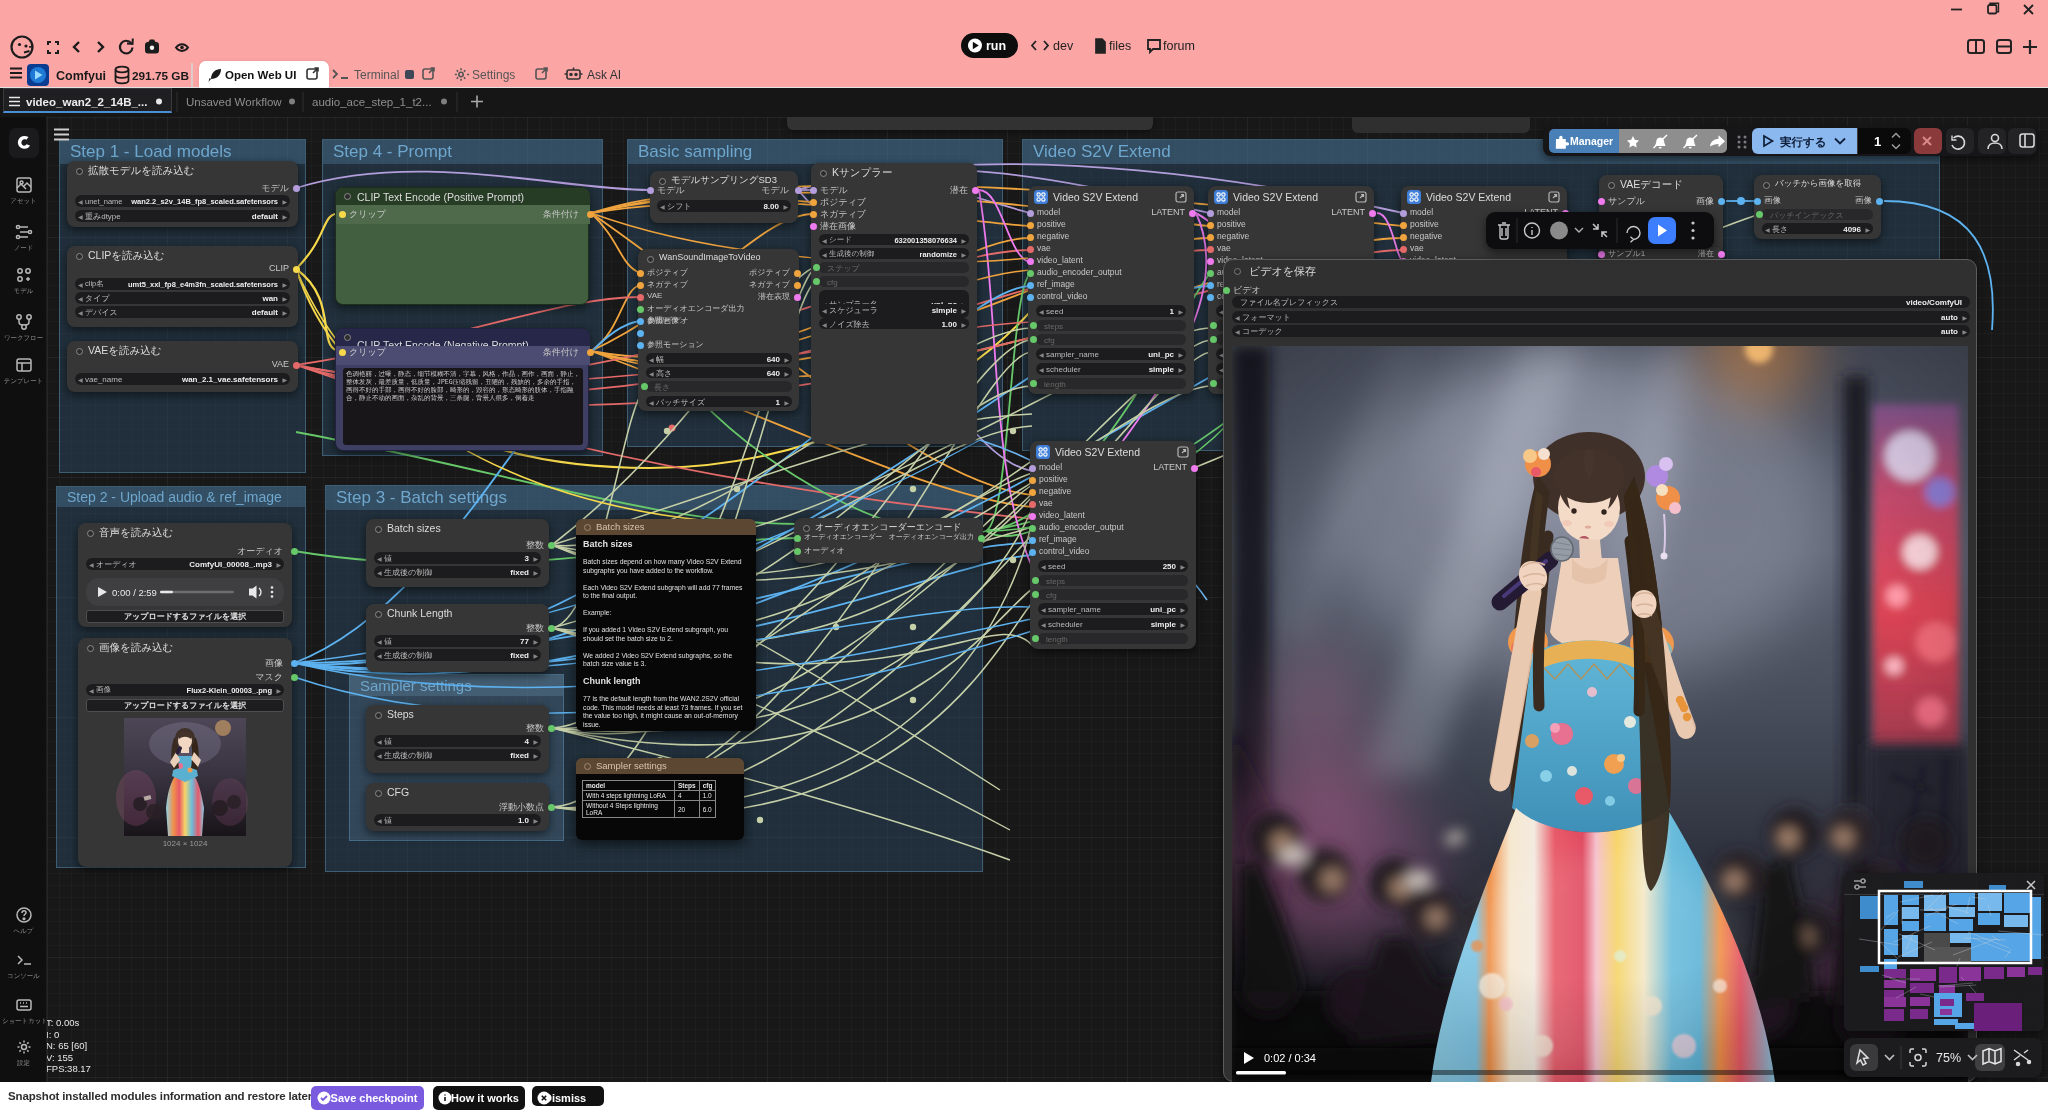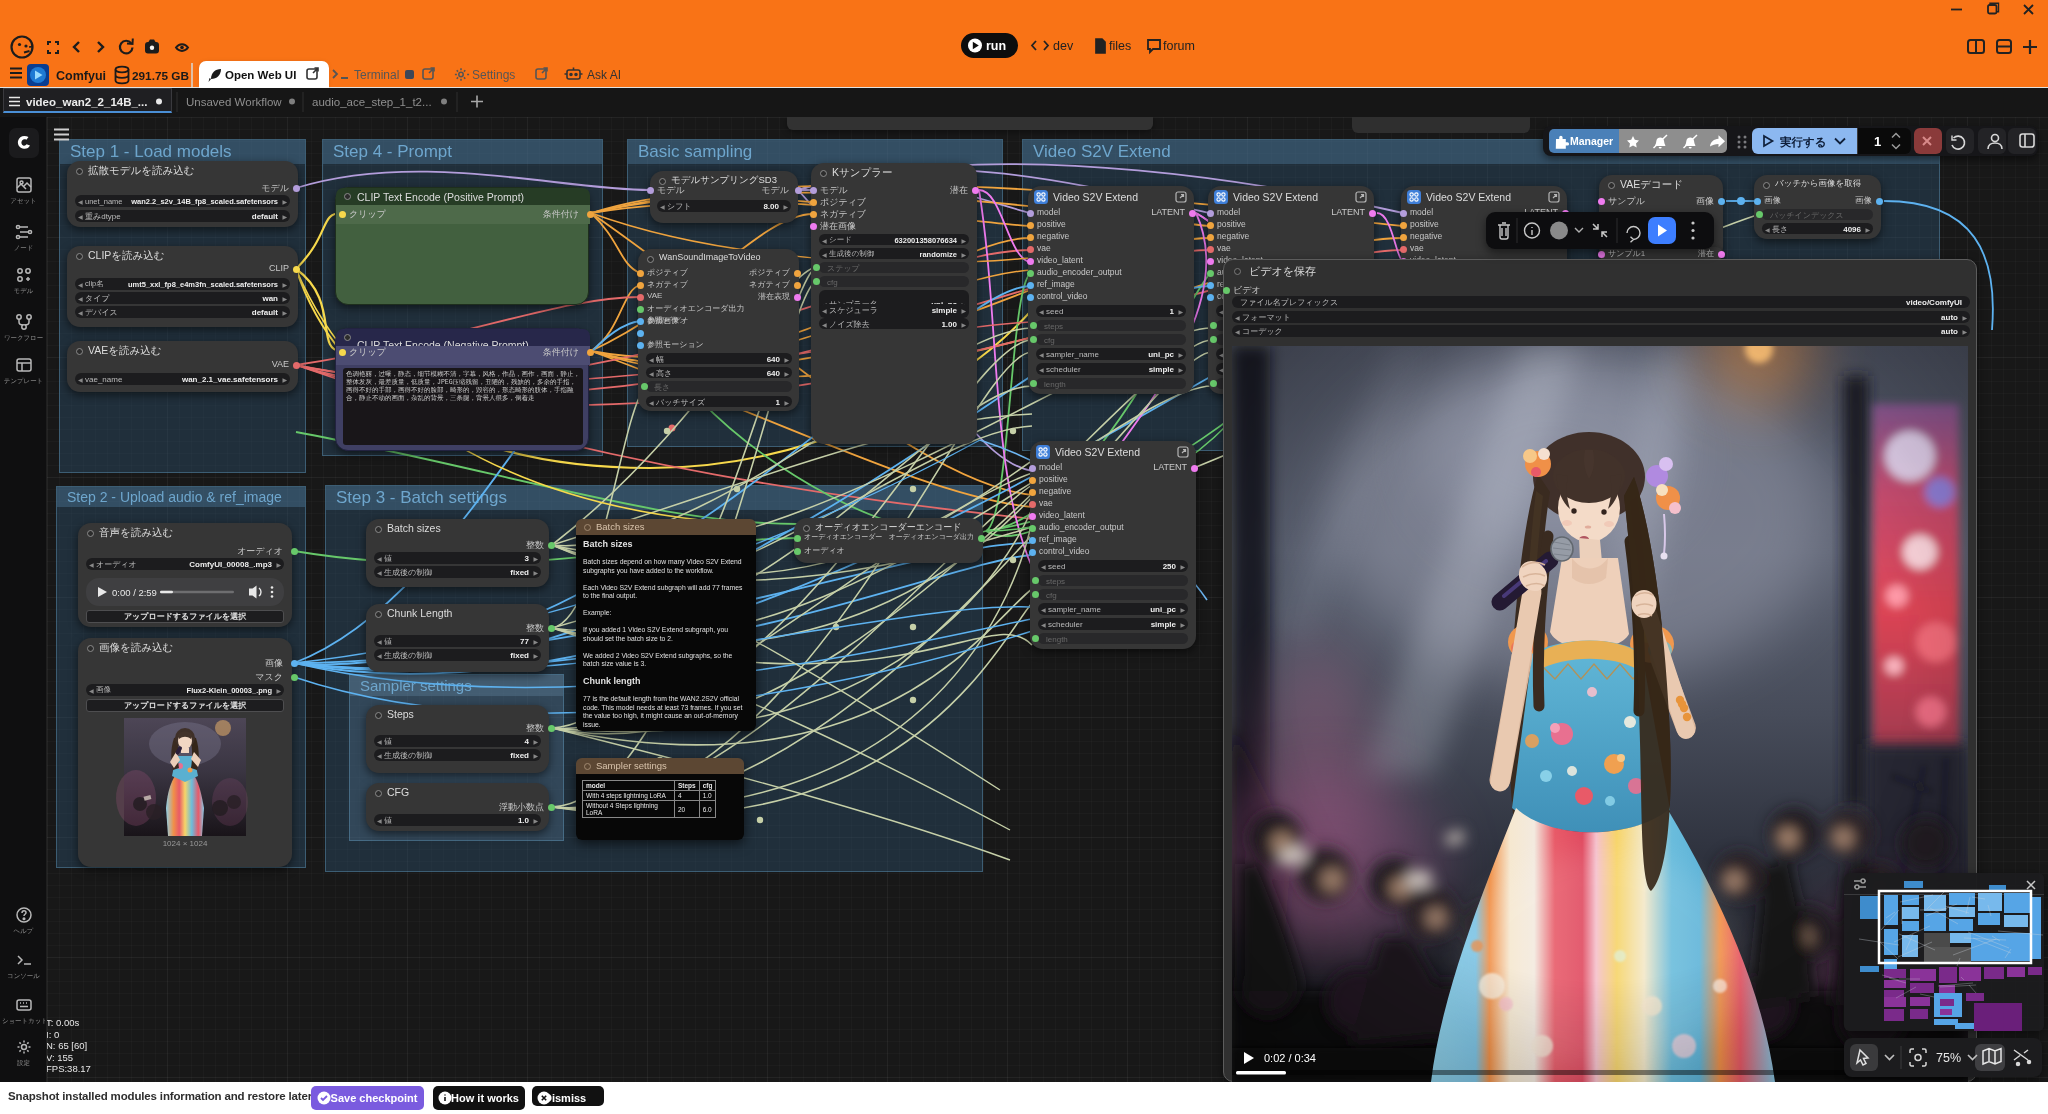--- a/index.html
+++ b/index.html
@@ -1,26 +1,26 @@
 <!DOCTYPE html>
 <html><head><meta charset="utf-8"><style>
 *{margin:0;padding:0;box-sizing:border-box;}
 html,body{width:2048px;height:1114px;overflow:hidden;background:#181818;}
 body{font-family:"Liberation Sans",sans-serif;position:relative;}
 .ab{position:absolute;}
-#topbar{left:0;top:0;width:2048px;height:88px;background:#f97316;border-bottom:1px solid #e2e2e0;}
+#topbar{left:0;top:0;width:2048px;height:88px;background:#fca5a5;border-bottom:1px solid #e2e2e0;}
 #tabbar{left:0;top:88px;width:2048px;height:29px;background:#161616;}
 #sidebar{left:0;top:117px;width:47px;height:965px;background:#0f0f10;border-right:1px solid #1f1f1f;}
 #canvas{left:47px;top:117px;width:2001px;height:965px;background:#181818;overflow:hidden;
  background-image:linear-gradient(rgba(255,255,255,.022) 1px,transparent 1px),linear-gradient(90deg,rgba(255,255,255,.022) 1px,transparent 1px),linear-gradient(rgba(255,255,255,.03) 1px,transparent 1px),linear-gradient(90deg,rgba(255,255,255,.03) 1px,transparent 1px);
  background-size:12px 12px,12px 12px,120px 120px,120px 120px;}
 #bottombar{left:0;top:1082px;width:2048px;height:32px;background:#ffffff;}
 .grp{position:absolute;border:1px solid rgba(96,150,185,.45);background:rgba(46,82,110,.42);}
 .grph{position:absolute;left:0;top:0;right:0;background:rgba(84,130,165,.38);color:#6ea6cd;font-size:17px;padding:2px 0 2px 10px;white-space:nowrap;overflow:hidden;}
-.node{position:absolute;background:#363636;border-radius:13px;box-shadow:0 3px 10px rgba(0,0,0,.55);}
+.node{position:absolute;background:#363636;border-radius:8px;box-shadow:0 3px 10px rgba(0,0,0,.55);}
 .ntitle{position:absolute;left:8px;top:3px;color:#dcdcdc;font-size:10.5px;white-space:nowrap;}
 .ndot{position:absolute;left:9px;top:7px;width:7px;height:7px;border-radius:50%;background:#2c2c2c;border:1.5px solid #8a8a8a;}
 .slot{position:absolute;width:7px;height:7px;border-radius:50%;}
 .sl{color:#c8c8c8;font-size:9px;position:absolute;white-space:nowrap;}
 .wg{position:absolute;background:#1c1c1e;border-radius:6px;color:#bbb;font-size:8px;overflow:hidden;white-space:nowrap;}
 .wg b{color:#eee;font-weight:bold;}
 .wgl{position:absolute;left:9px;top:50%;transform:translateY(-50%);}
 .wgr{position:absolute;right:9px;top:50%;transform:translateY(-50%);}
 .arl{position:absolute;left:3px;top:50%;transform:translateY(-50%);color:#888;font-size:6px;}
 .arr{position:absolute;right:3px;top:50%;transform:translateY(-50%);color:#888;font-size:6px;}

